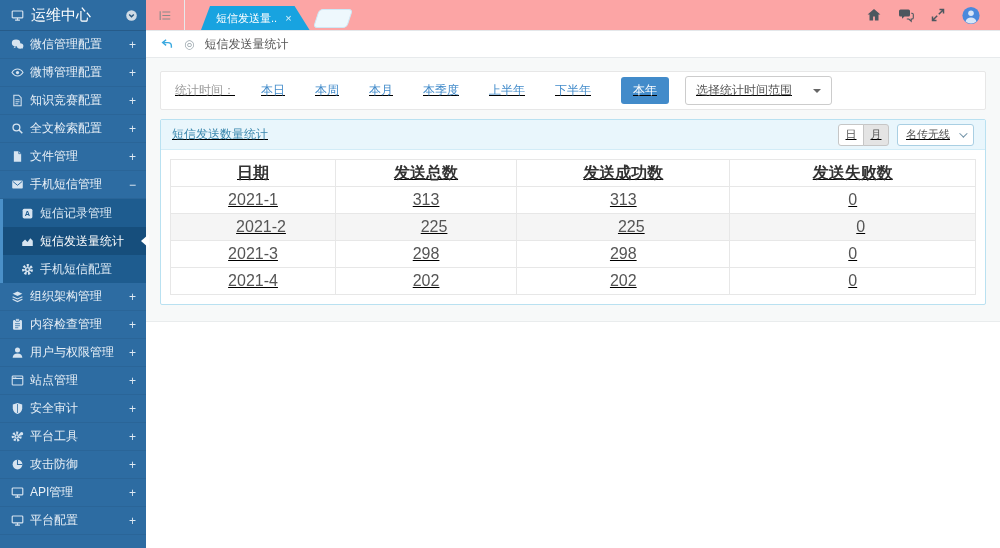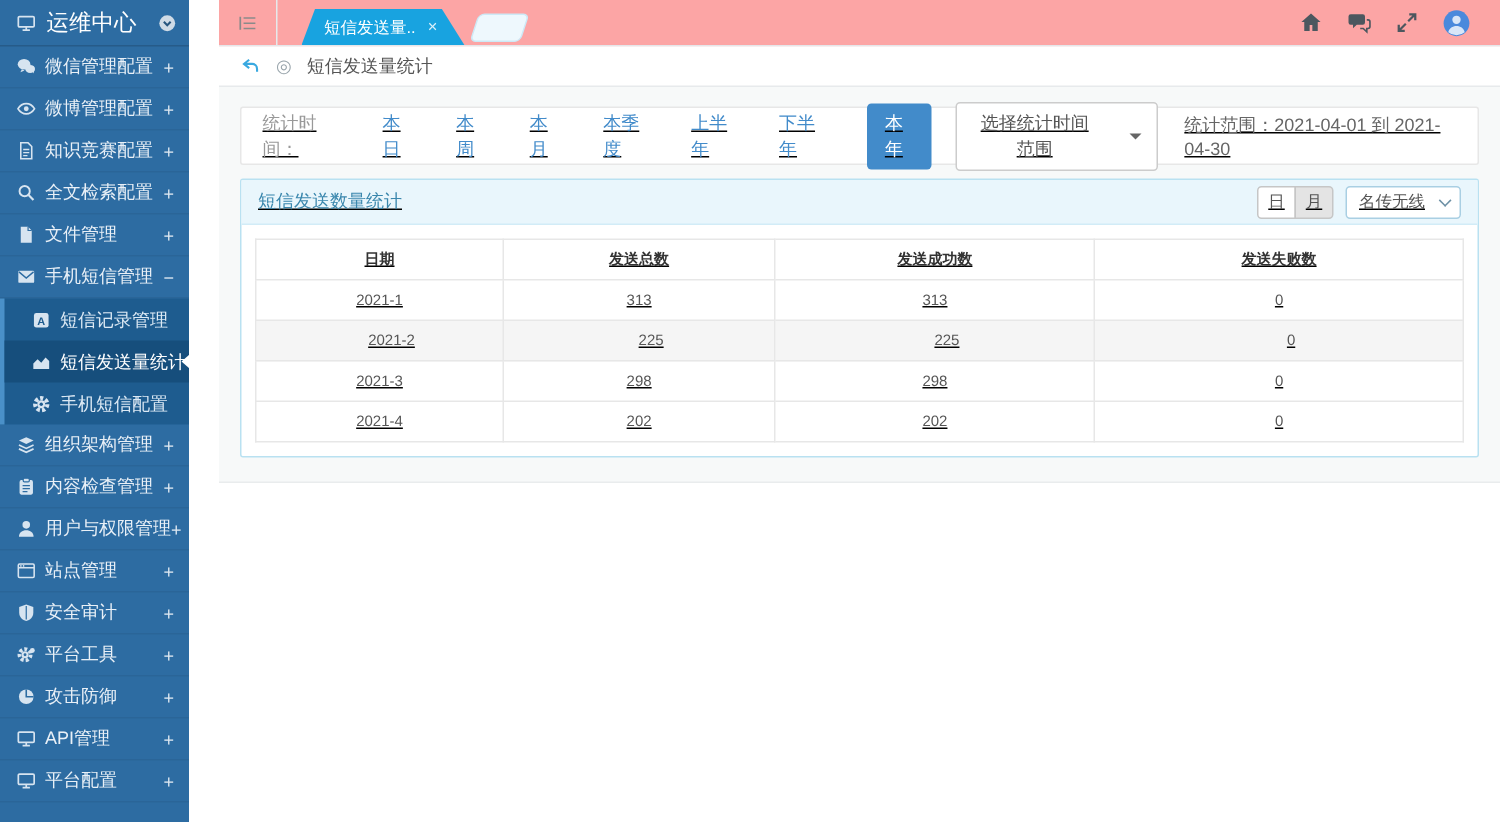--- a/index.html
+++ b/index.html
@@ -1,21 +1,21 @@
 <!DOCTYPE html>
 <html><head>
 <meta charset="utf-8">
 <style>
   * { margin:0; padding:0; box-sizing:border-box; }
   html,body { width:1000px; height:548px; overflow:hidden; background:#fff;
     font-family:"Liberation Sans","DejaVu Sans",sans-serif; }
   .page { position:relative; width:1000px; height:548px; }
 
   
-  .sidebar { position:absolute; left:0; top:0; bottom:0; width:126px;
+  .sidebar { position:absolute; left:0; top:0; bottom:0; width:146px;
     background:#2d6ca2; color:#e9f0f7; z-index:3; }
   .sidebar-header { height:31px; display:flex; align-items:center; gap:7px;
     padding:0 8px 0 10px; color:#fff; font-size:15px;
     border-bottom:1px solid rgba(0,0,0,.15); }
   .sidebar-header .icon { display:flex; }
   .sidebar-header .collapse { margin-left:auto; }
   .nav-item { height:28px; display:flex; align-items:center; padding:0 10px;
     font-size:12px; cursor:pointer; border-bottom:1px solid rgba(0,0,0,.06); }
   .nav-item .nav-label { margin-left:6px; white-space:nowrap; }
   .nav-item .expander { margin-left:auto; font-size:12px; opacity:.95; }
@@ -83,21 +83,21 @@
   .tbtn:first-child { border-radius:3px 0 0 3px; }
   .tbtn:last-child { border-radius:0 3px 3px 0; margin-left:-1px; }
   .tbtn.active { background:#e4e4e4; }
   .channel-select { height:22px; border:1px solid #a9cfe3; border-radius:3px; background:#fff;
     color:#555; font-size:11px; display:flex; align-items:center; gap:9px; padding:0 8px;
     cursor:pointer; }
   .chev { width:6px; height:6px; border-right:1.5px solid #6d90a5; border-bottom:1.5px solid #6d90a5;
     transform:rotate(45deg) translateY(-2px); }
 
   .panel-body { padding:9px; }
-  table { width:100%; border-collapse:collapse; font-size:10px; table-layout:fixed; }
+  table { width:100%; border-collapse:collapse; font-size:16px; table-layout:fixed; }
   th { border:1px solid #e7e7e7; height:27px; color:#333; font-weight:bold; text-align:center; }
   td { border:1px solid #e7e7e7; height:27px; color:#555; text-align:center; }
   tbody tr:nth-child(2) td { background:#f5f5f5;padding-left:16px; }
 </style>
 </head>
 <body>
 
 <div class="page" data-name="page">
 
   <div class="sidebar" data-name="sidebar">
@@ -371,21 +371,20 @@
             <span class="filter-opt" data-name="filter-option">本月</span>
             <span class="filter-opt" data-name="filter-option">本季度</span>
             <span class="filter-opt" data-name="filter-option">上半年</span>
             <span class="filter-opt" data-name="filter-option">下半年</span>
             <span class="filter-opt active" data-name="filter-option">本年</span>
           </span>
         <button class="range-btn" data-name="select-range-button">
           <span data-name="select-range-label">选择统计时间范围</span>
           <span class="caret-down" data-name="caret-down-icon"></span>
         </button>
-        <span class="range-text" data-name="range-text">统计范围：2021-04-01 到 2021-04-30</span>
       </div>
 
       <div class="panel" data-name="stats-panel">
         <div class="panel-head" data-name="panel-header">
           <span data-name="panel-title">短信发送数量统计</span>
           <div class="head-controls" data-name="panel-controls">
             <div class="toggle-group" data-name="day-month-toggle">
               <span class="tbtn" data-name="day-toggle-button">日</span>
               <span class="tbtn active" data-name="month-toggle-button">月</span>
             </div>

